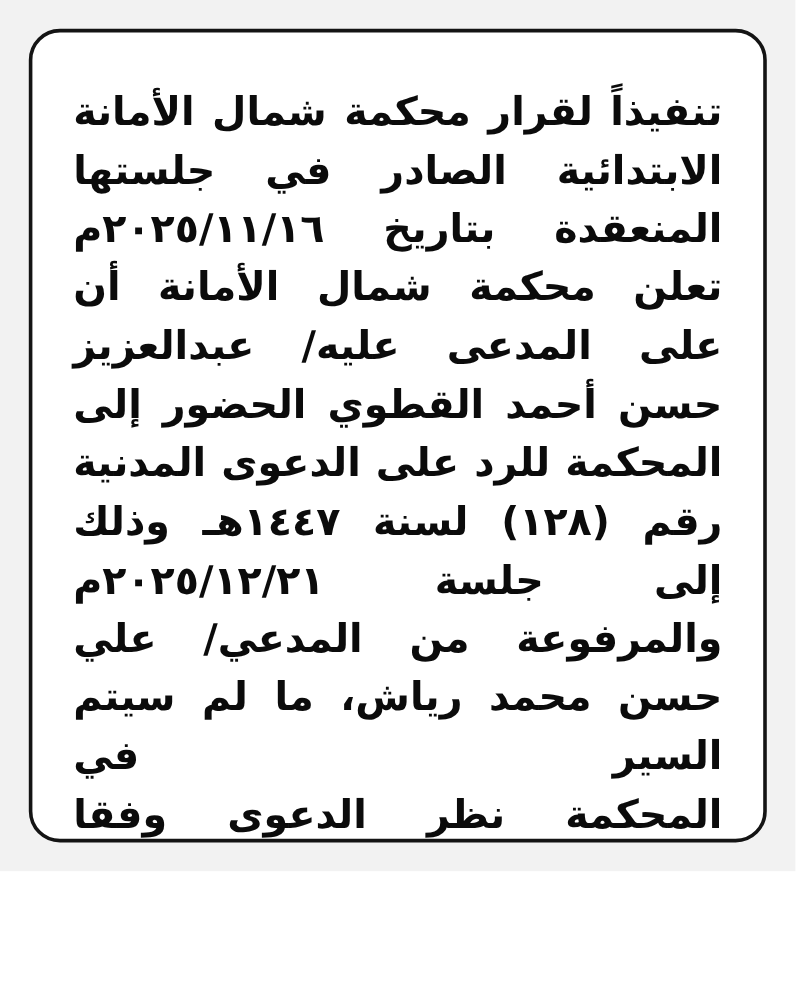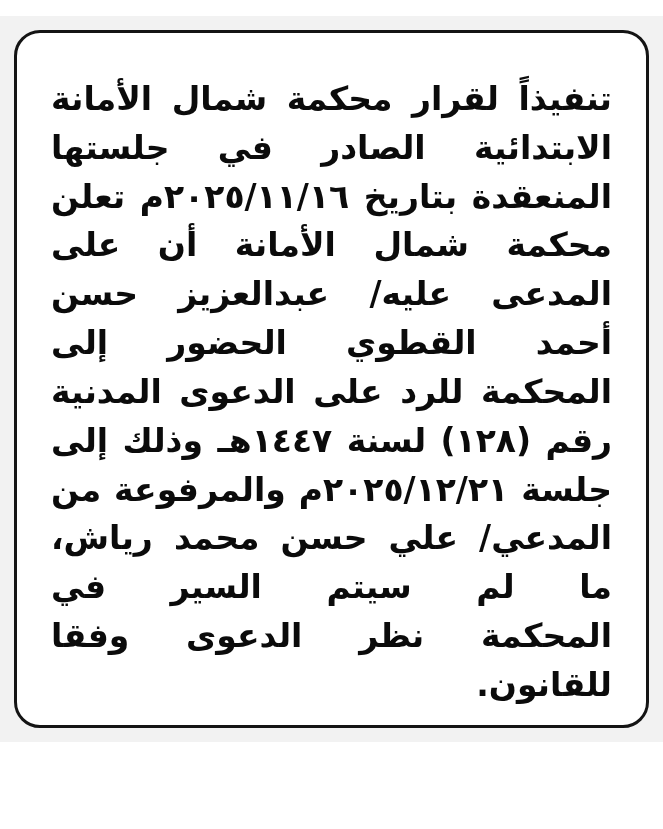--- a/index.html
+++ b/index.html
@@ -12,22 +12,21 @@
     height: 829px;
     overflow: hidden;
     font-family: "DejaVu Sans", "Liberation Sans", sans-serif;
   }
   .page {
     position: relative;
     width: 663px;
     height: 726px;
     background: #f2f2f2;
     box-sizing: border-box;
-    padding: 14px;
-    margin-top: 16px;
+    padding: 24px;
   }
   .notice-card {
     position: relative;
     width: 100%;
     height: 100%;
     background: #ffffff;
     border: 3px solid #141414;
     border-radius: 26px;
     box-sizing: border-box;
     padding: 42px 34px 30px 34px;

